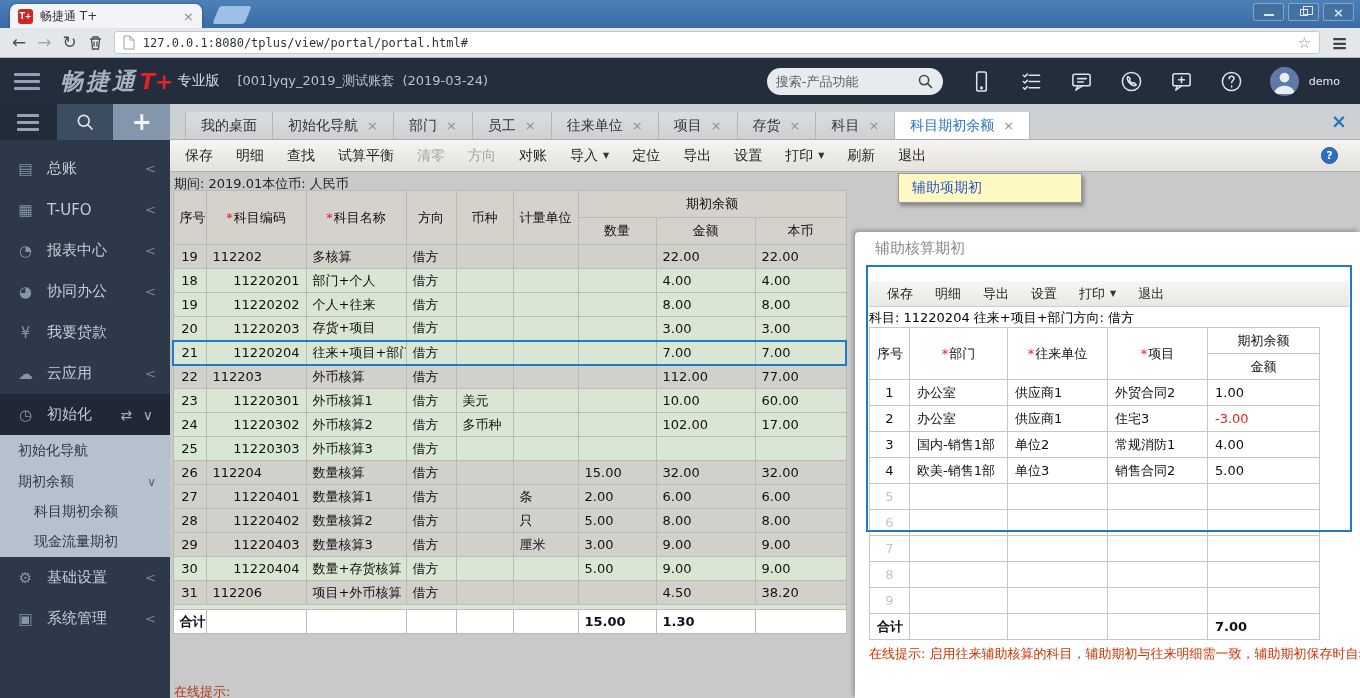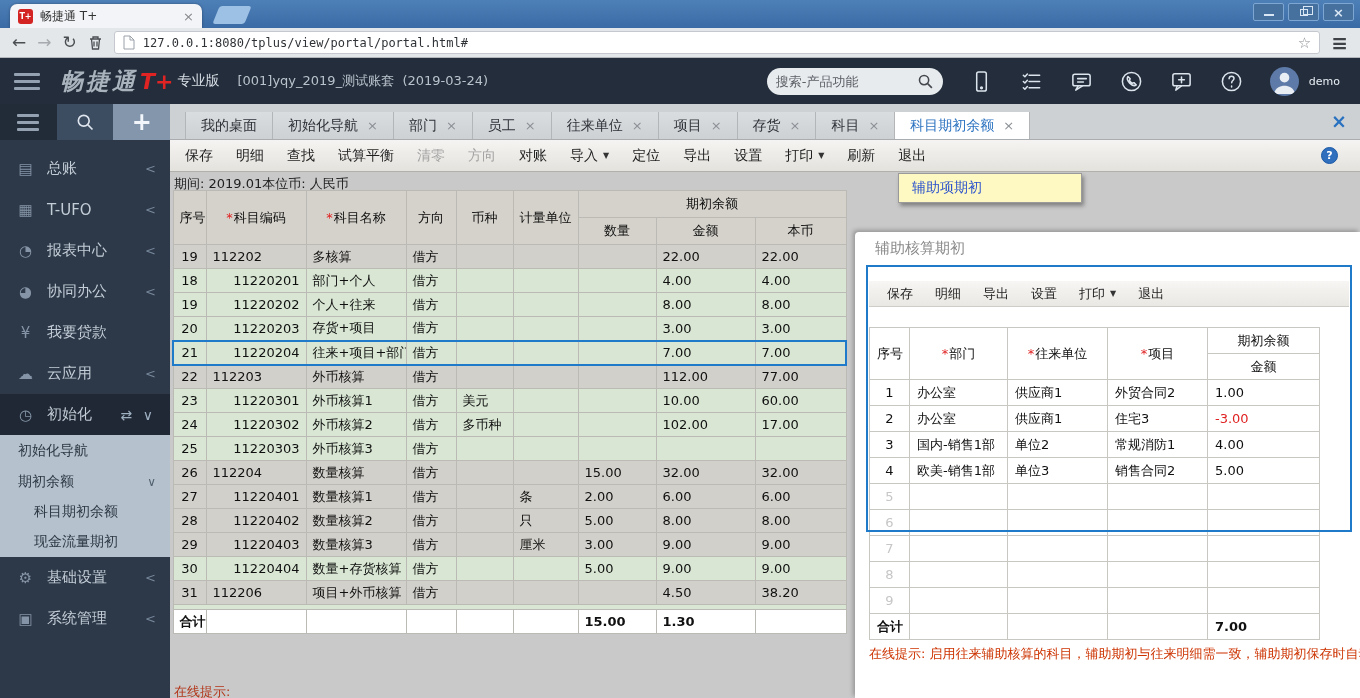--- a/index.html
+++ b/index.html
@@ -576,20 +576,23 @@
   <div class="aux-panel">
     <div class="aux-title">辅助核算期初</div>
     <div class="aux-toolbar" id="aux-toolbar">
         <span class="tbi"><span>保存</span></span>
         <span class="tbi"><span>明细</span></span>
         <span class="tbi"><span>导出</span></span>
         <span class="tbi"><span>设置</span></span>
         <span class="tbi"><span>打印</span><span class="caret">▼</span></span>
         <span class="tbi"><span>退出</span></span>
       </div>
+    <div class="aux-subject">
+      <span>科目: 11220204 往来+项目+部门</span><span>方向: 借方</span>
+    </div>
     <div class="aux-table-wrap">
       <table class="aux">
         <colgroup>
           <col style="width:40px">
             <col style="width:98px">
             <col style="width:100px">
             <col style="width:100px">
             <col style="width:112px">
         </colgroup>
         <thead>

